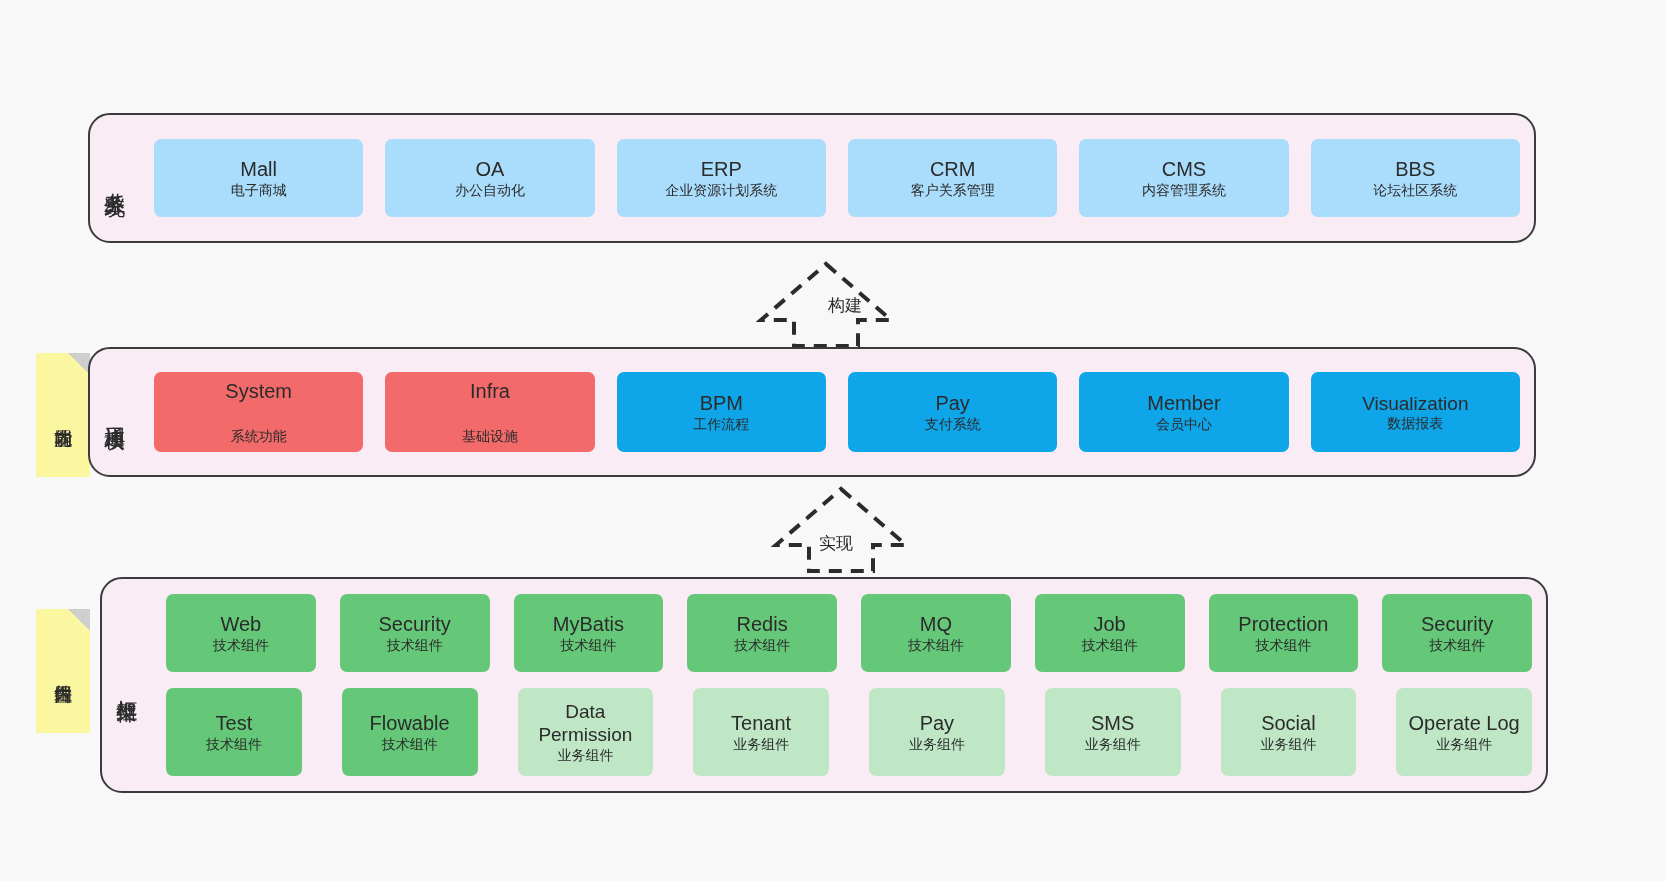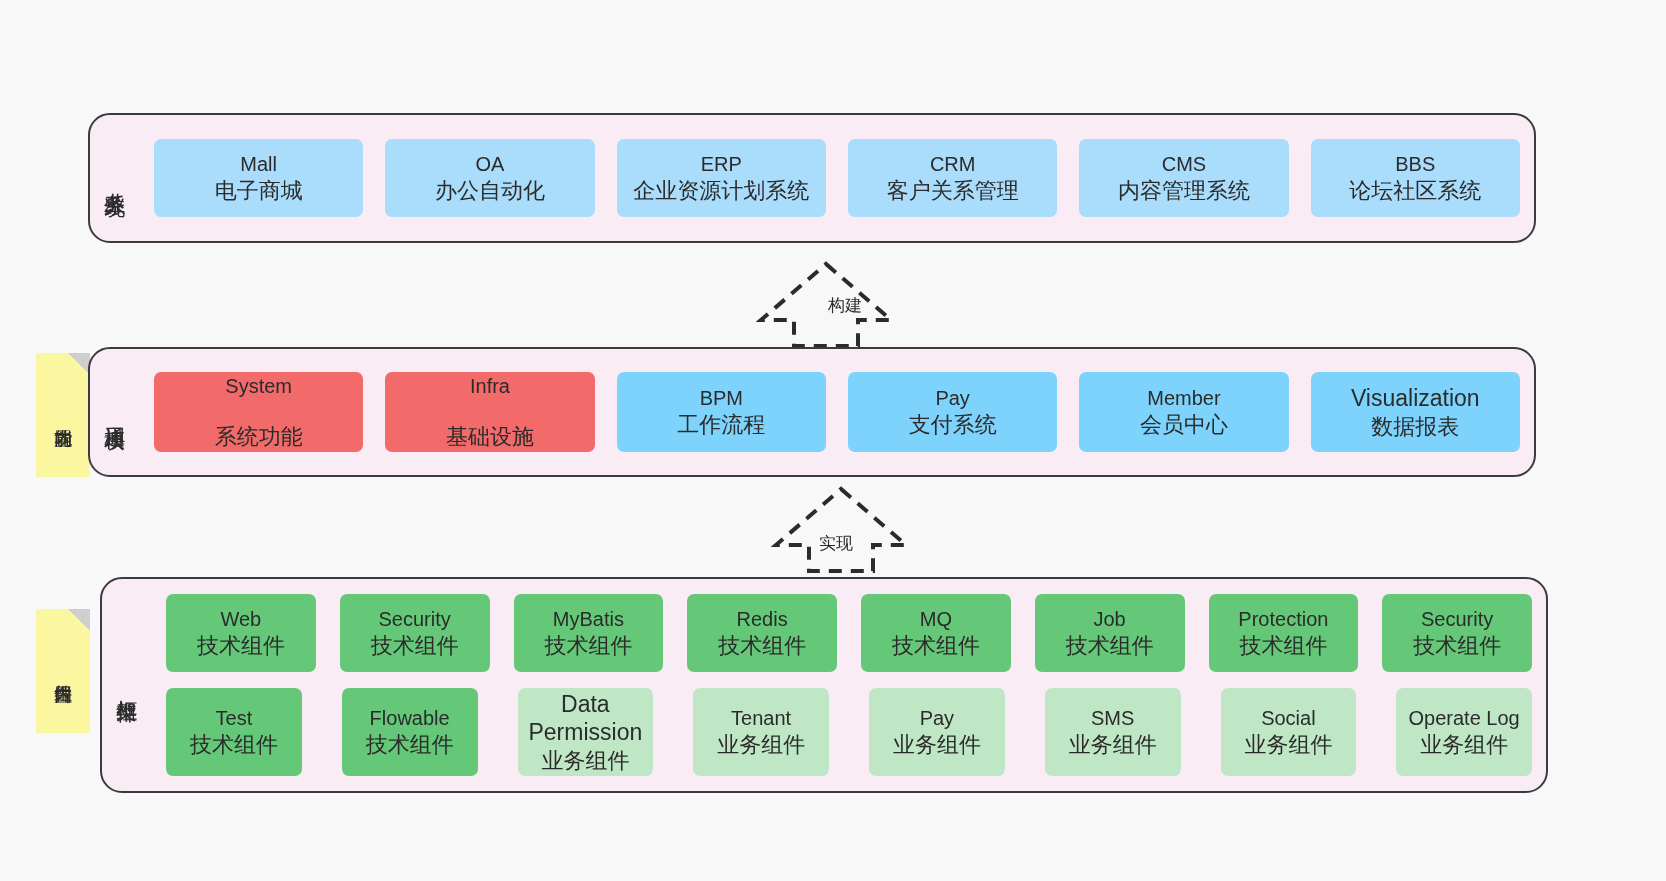--- a/index.html
+++ b/index.html
@@ -61,26 +61,26 @@
     flex-direction: column;
     align-items: center;
     justify-content: center;
     text-align: center;
     color: #2b2b2b;
     line-height: 1.24;
     padding: 6px 4px;
     user-select: none;
   }
   .card .en { font-size: 20px; }
-  .card .cn { font-size: 22px; }
-  .card.three-line .en { font-size: 23px; }
+  .card .cn { font-size: 14px; }
+  .card.three-line .en { font-size: 19px; }
 
   .c-blue       { background: #aadcfb; }
   .c-red        { background: #f26a6a; gap: 24px; }
-  .c-red-light  { background: #7dd3fc; }
+  .c-red-light  { background: #0ea5e9; }
   .c-green      { background: #64c878; }
   .c-green-light{ background: #bfe7c6; }
 
   
   .note {
     position: absolute;
     background: #fbf6a0;
     display: flex;
     align-items: center;
     justify-content: center;

